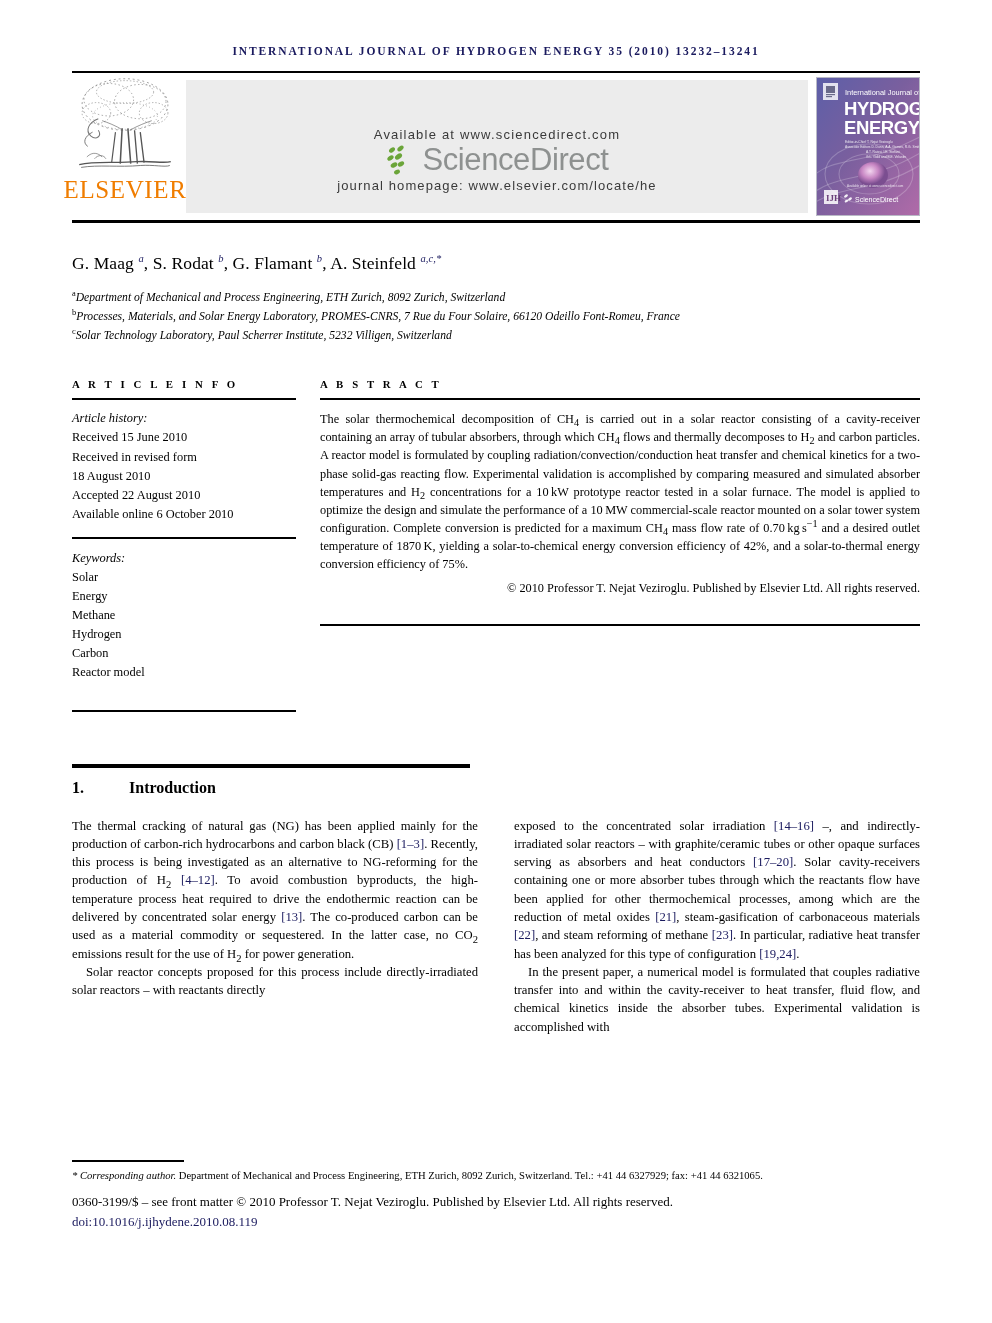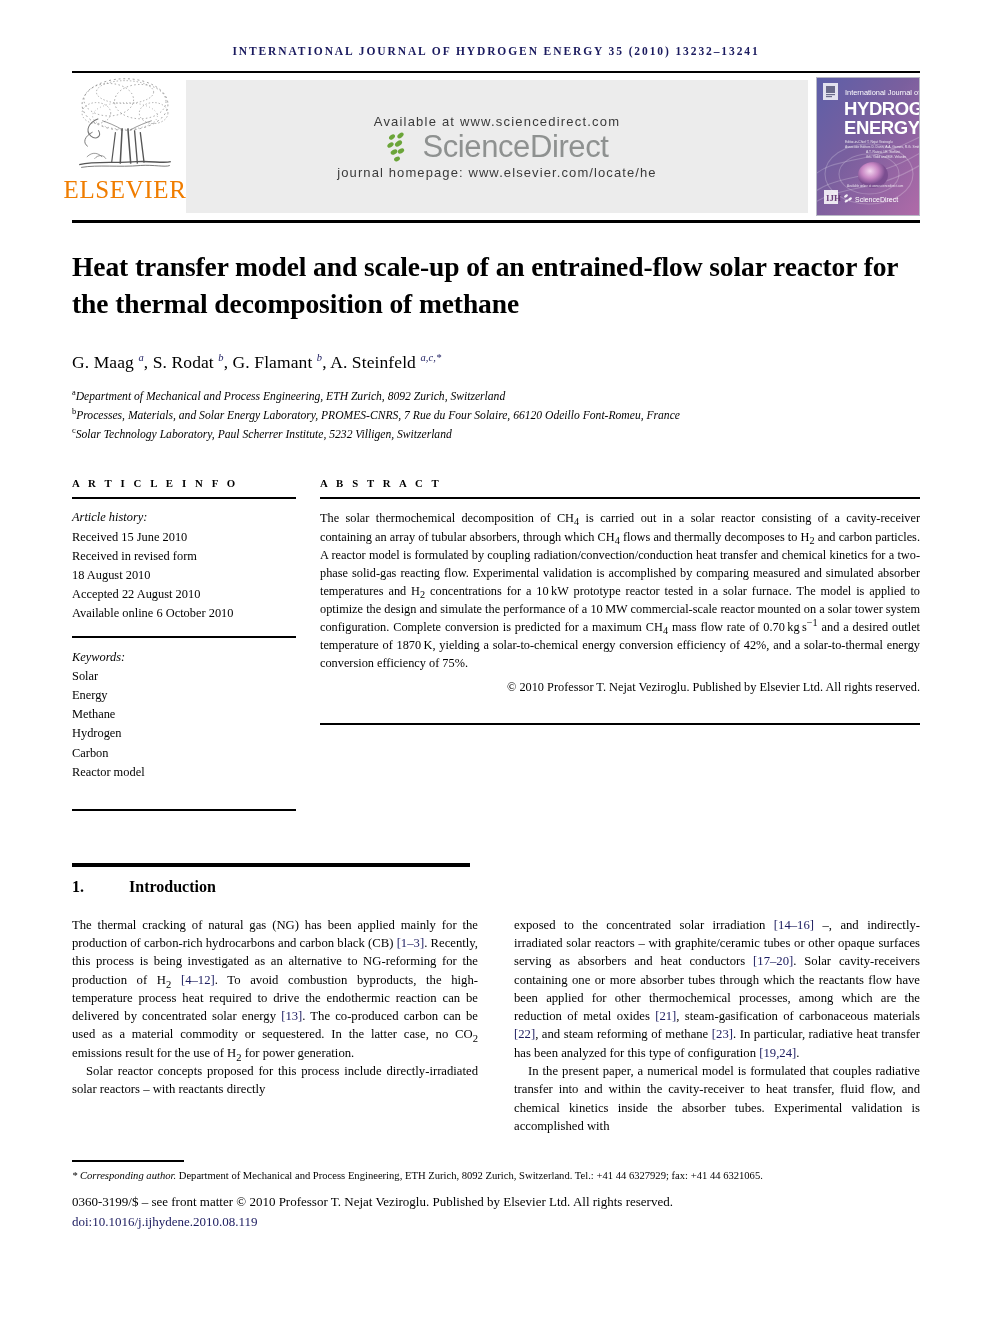--- a/index.html
+++ b/index.html
@@ -57,21 +57,21 @@
     line-height: 1;
     margin-top: 1px;
   }
   .banner {
     flex: 1 1 auto;
     background: #ececec;
     margin: 7px 8px 7px 8px;
     display: flex;
     flex-direction: column;
     align-items: center;
-    justify-content: center;
+    justify-content: flex-end;
     padding: 21px 0 20px 0;
   }
   .banner-top {
     font-family: "Liberation Sans", sans-serif;
     font-size: 13px;
     letter-spacing: 1.2px;
     color: #3a3a3a;
   }
   .sd-logo { display:flex; align-items:center; gap:7px; }
   .sd-word {
@@ -329,21 +329,20 @@
           <ellipse cx="29.5" cy="123" rx="2" ry="1.2" transform="rotate(-30 29.5 123)"></ellipse>
         </g>
         <text x="38" y="124" fill="#ffffff" font-family="Liberation Sans, sans-serif" font-size="7">ScienceDirect</text>
         <text x="30" y="109" fill="#ffffff" fill-opacity="0.8" font-family="Liberation Sans, sans-serif" font-size="3">Available online at www.sciencedirect.com</text>
       </svg>
     </div>
   </div>
 
   <div class="rule-thick-bottom"></div>
 
-  <h1 class="title">Heat transfer model and scale-up of an entrained-flow solar reactor for the thermal decomposition of methane</h1>
   <div class="authors">G. Maag <sup>a</sup>, S. Rodat <sup>b</sup>, G. Flamant <sup>b</sup>, A. Steinfeld <sup>a,c,*</sup></div>
 
   <div class="affils">
     <div><sup>a</sup><span>Department of Mechanical and Process Engineering, ETH Zurich, 8092 Zurich, Switzerland</span></div>
     <div><sup>b</sup><span>Processes, Materials, and Solar Energy Laboratory, PROMES-CNRS, 7 Rue du Four Solaire, 66120 Odeillo Font-Romeu, France</span></div>
     <div><sup>c</sup><span>Solar Technology Laboratory, Paul Scherrer Institute, 5232 Villigen, Switzerland</span></div>
   </div>
 
   <div class="infoblock">
     <div class="col-info">

